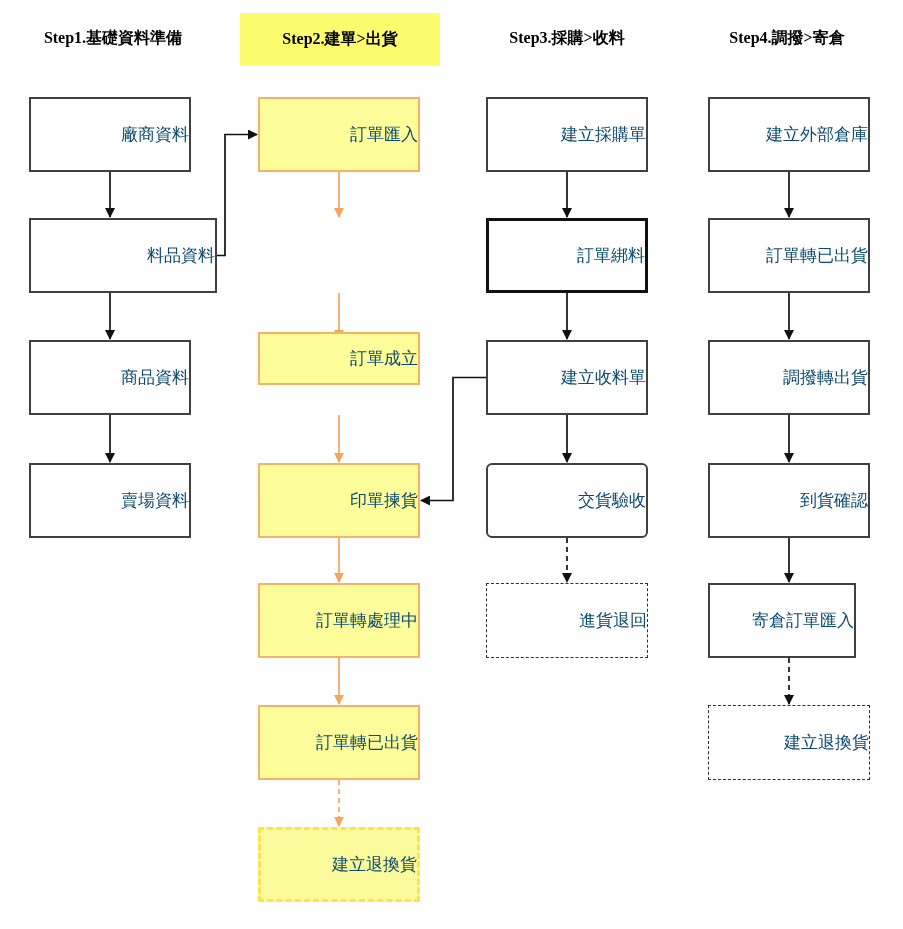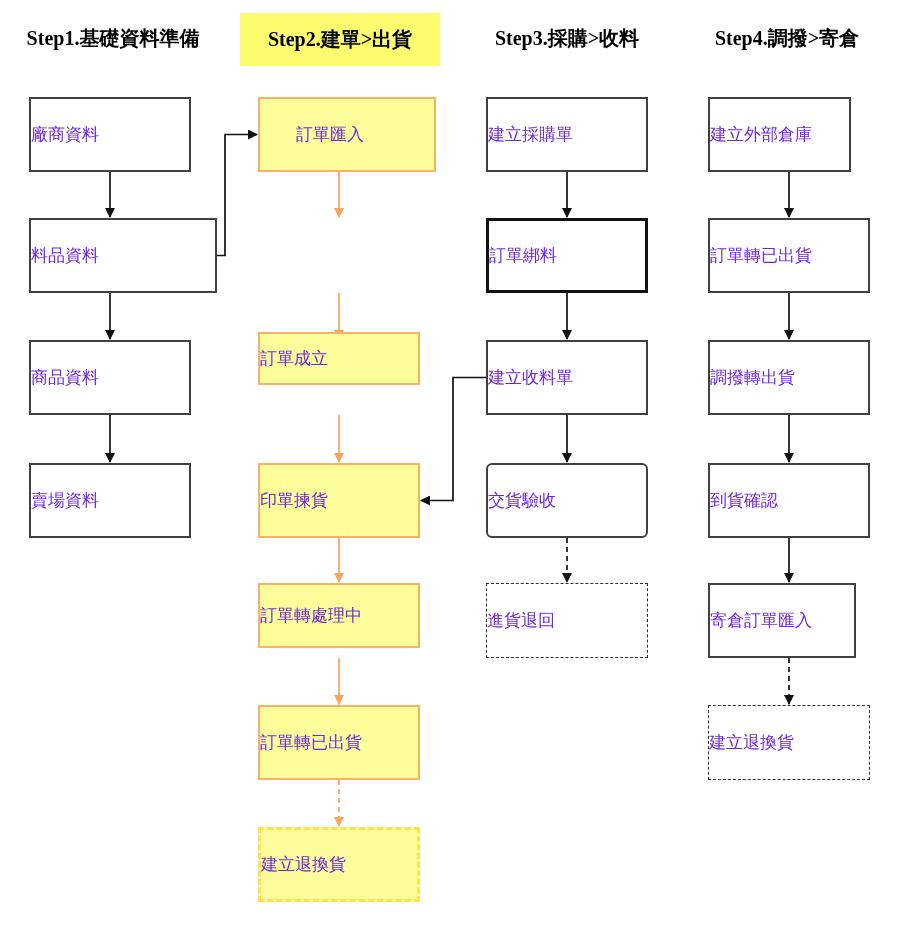--- a/index.html
+++ b/index.html
@@ -1,23 +1,23 @@
 <!DOCTYPE html>
 <html><head>
 <meta charset="utf-8">
 <style>
   html,body{margin:0;padding:0;background:#ffffff;}
   #stage{position:relative;width:903px;height:929px;background:#ffffff;overflow:hidden;
          font-family:"Liberation Sans",sans-serif;}
   #wires{position:absolute;left:0;top:0;z-index:0;}
   .col-header{position:absolute;z-index:2;display:flex;align-items:center;justify-content:center;
-              font-family:"Liberation Serif",serif;font-weight:bold;font-size:20px;color:#000;
+              font-family:"Liberation Serif",serif;font-weight:bold;font-size:16px;color:#000;
               white-space:nowrap;}
   .node{position:absolute;z-index:1;box-sizing:border-box;display:flex;align-items:center;
-        justify-content:flex-start;font-size:17px;color:#6d28d9;background:#ffffff;
+        justify-content:flex-end;font-size:17px;color:#0c4a6e;background:#ffffff;
         border:2px solid #404040;white-space:nowrap;}
   .node.bold{border-width:3.5px;border-color:#111111;}
   .node.dashed{border:1.8px dashed #2e2e2e;}
   .node.yellow{background:#FDFD9A;border:2px solid #F7B267;}
   .node.yellow-dashed{background:#FBFB9B;border:3px dashed #FFE24A;}
   .label{pointer-events:none;}
 </style>
 </head>
 <body>
 
@@ -63,30 +63,30 @@
     </div>
     <div class="node solid" style="left: 29px; top: 340px; width: 162px; height: 75px;">
       <span class="label">商品資料</span>
     </div>
     <div class="node solid" style="left: 29px; top: 463px; width: 162px; height: 75px;">
       <span class="label">賣場資料</span>
     </div>
     <div class="col-header highlighted" style="left: 240px; top: 13px; width: 200px; height: 53px; background: rgb(252, 252, 110);">
       <span class="label">Step2.建單&gt;出貨</span>
     </div>
-    <div class="node yellow" style="left: 258px; top: 97px; width: 178px; height: 75px; background: rgb(253, 253, 154); border-color: rgb(247, 178, 103); padding-left: 36px;">
+    <div class="node yellow" style="left: 258px; top: 97px; width: 162px; height: 75px; background: rgb(253, 253, 154); border-color: rgb(247, 178, 103); padding-left: 36px;">
       <span class="label">訂單匯入</span>
     </div>
     <div class="node yellow" style="left: 258px; top: 332px; width: 162px; height: 53px; background: rgb(253, 253, 154); border-color: rgb(247, 178, 103);">
       <span class="label">訂單成立</span>
     </div>
     <div class="node yellow" style="left: 258px; top: 463px; width: 162px; height: 75px; background: rgb(253, 253, 154); border-color: rgb(247, 178, 103);">
       <span class="label">印單揀貨</span>
     </div>
-    <div class="node yellow" style="left: 258px; top: 583px; width: 162px; height: 65px; background: rgb(253, 253, 154); border-color: rgb(247, 178, 103);">
+    <div class="node yellow" style="left: 258px; top: 583px; width: 162px; height: 75px; background: rgb(253, 253, 154); border-color: rgb(247, 178, 103);">
       <span class="label">訂單轉處理中</span>
     </div>
     <div class="node yellow" style="left: 258px; top: 705px; width: 162px; height: 75px; background: rgb(253, 253, 154); border-color: rgb(247, 178, 103);">
       <span class="label">訂單轉已出貨</span>
     </div>
     <div class="node yellow-dashed" style="left: 258px; top: 827px; width: 162px; height: 75px; border-color: rgb(255, 226, 74);">
       <span class="label">建立退換貨</span>
     </div>
     <div class="col-header" style="left: 477px; top: 22px; width: 180px; height: 32px;">
       <span class="label">Step3.採購&gt;收料</span>
@@ -102,21 +102,21 @@
     </div>
     <div class="node solid" style="left: 486px; top: 463px; width: 162px; height: 75px; border-radius: 6px;">
       <span class="label">交貨驗收</span>
     </div>
     <div class="node dashed" style="left: 486px; top: 583px; width: 162px; height: 75px;">
       <span class="label">進貨退回</span>
     </div>
     <div class="col-header" style="left: 697px; top: 22px; width: 180px; height: 32px;">
       <span class="label">Step4.調撥&gt;寄倉</span>
     </div>
-    <div class="node solid" style="left: 708px; top: 97px; width: 143px; height: 75px;">
+    <div class="node solid" style="left: 708px; top: 97px; width: 162px; height: 75px;">
       <span class="label">建立外部倉庫</span>
     </div>
     <div class="node solid" style="left: 708px; top: 218px; width: 162px; height: 75px;">
       <span class="label">訂單轉已出貨</span>
     </div>
     <div class="node solid" style="left: 708px; top: 340px; width: 162px; height: 75px;">
       <span class="label">調撥轉出貨</span>
     </div>
     <div class="node solid" style="left: 708px; top: 463px; width: 162px; height: 75px;">
       <span class="label">到貨確認</span>

